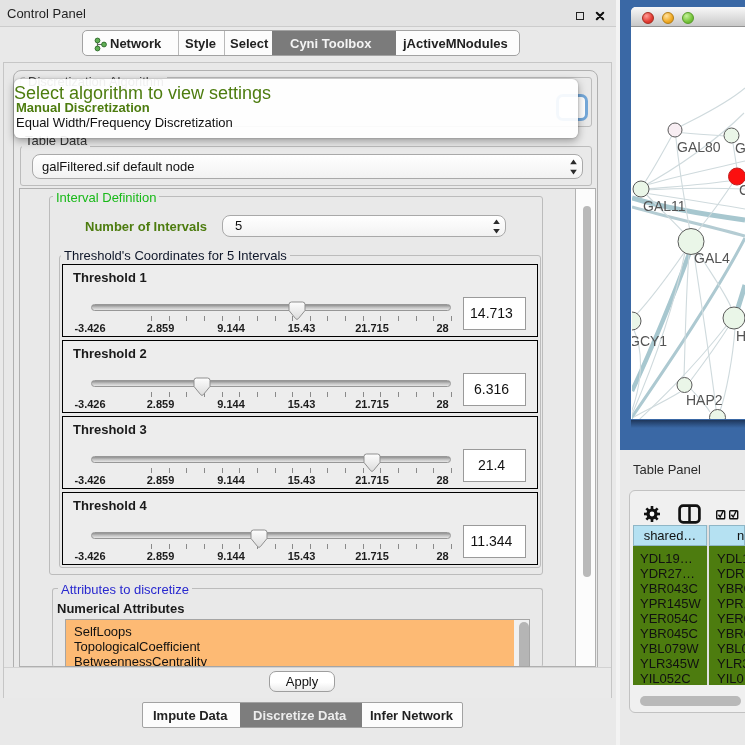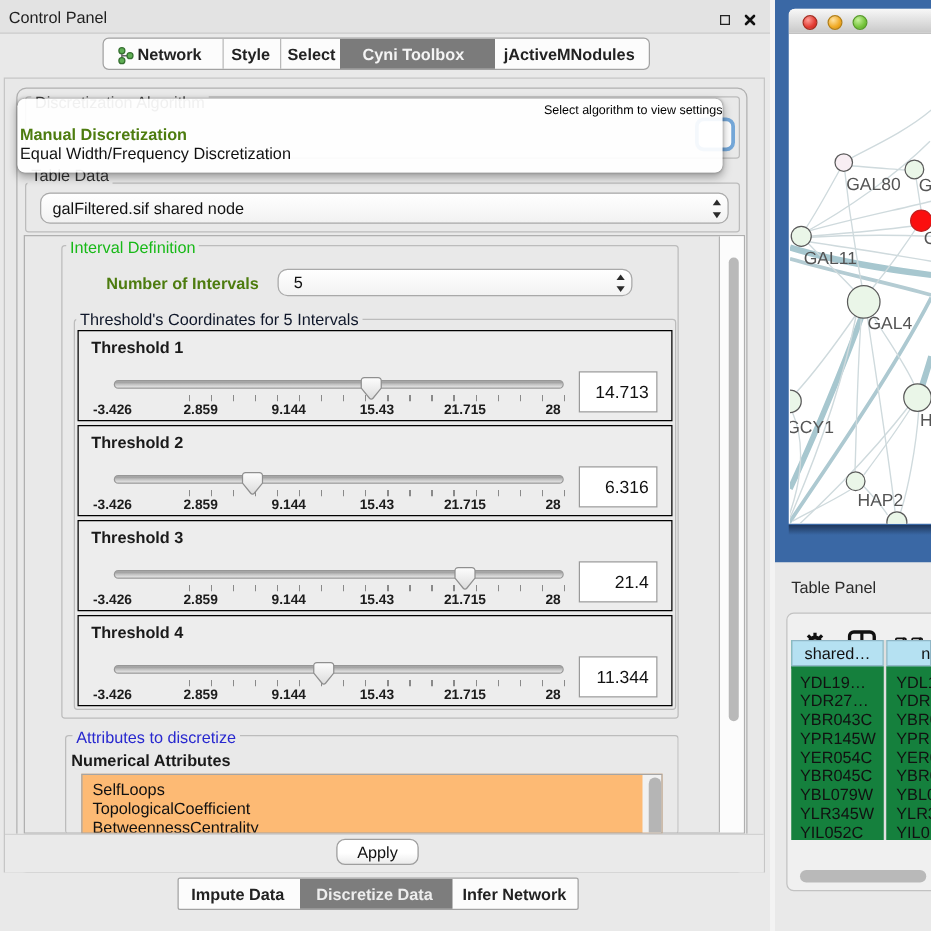--- a/index.html
+++ b/index.html
@@ -5,21 +5,21 @@
 .abs{position:absolute}
 .txt{position:absolute;white-space:nowrap}
 .combo{position:absolute;background:#fff;border:1px solid #a9a9a9;border-radius:5px;box-sizing:border-box}
 .groupbox{position:absolute;border:1px solid #bcbcbc;border-radius:3px;box-sizing:border-box}
 .gtitle{position:absolute;background:#e9e9e9;padding:0 3px;font-size:13px;white-space:nowrap}
 .tpanel{position:absolute;left:62px;width:476px;height:73px;background:#ededed;border:1px solid #000000;box-sizing:border-box}
 .ttitle{position:absolute;left:10px;top:5px;font-size:13px;font-weight:bold;color:#1a1a1a}
 .track{position:absolute;left:28px;top:39px;width:360px;height:7px;border:1px solid #979797;border-radius:4px;background:linear-gradient(#919191,#c2c2c2 50%,#e6e6e6);box-sizing:border-box}
 .ticks{position:absolute;left:88px;top:51px;width:356px;height:5px;background:repeating-linear-gradient(to right,#8a8a8a 0 1px,transparent 1px 17.65px)}
 .tlab{position:absolute;top:57px;font-size:11px;font-weight:bold;color:#1c1c1c;transform:translateX(-50%)}
-.vbox{position:absolute;left:400px;top:32px;width:63px;height:33px;background:#fff;border:1px solid #9a9a9a;box-sizing:border-box;font-size:14px;color:#111;text-align:right;line-height:31px;padding-right:6px}
+.vbox{position:absolute;left:400px;top:32px;width:63px;height:33px;background:#fff;border:1px solid #9a9a9a;box-sizing:border-box;font-size:14px;color:#111;text-align:center;line-height:31px;padding-right:6px}
 .thumb{position:absolute;top:36px;width:18px;height:20px}
 .row1{font-size:13px;color:#111;position:absolute;white-space:nowrap}
 </style></head><body>
 <div id="root">
 
 <div class="abs" style="left:0;top:0;width:616px;height:26px;background:#e3e3e3;border-bottom:1px solid #cccccc"></div>
 <div class="txt" style="left:7px;top:6px;font-size:13px;color:#1f1f1f">Control Panel</div>
 <div class="abs" style="left:575.5px;top:11.5px;width:8.5px;height:8px;border:1.4px solid #222;box-sizing:border-box"></div>
 <svg class="abs" style="left:595px;top:10.5px" width="10" height="10" viewBox="0 0 10 10">
       <path d="M1.8 1.8 L8.2 8.2 M8.2 1.8 L1.8 8.2" stroke="#111" stroke-width="2.1" stroke-linecap="round"></path>
@@ -47,21 +47,21 @@
 
 <div class="abs" style="left:13px;top:70px;width:585px;height:628px;background:#e9e9e9;border:1px solid #b0b0b0;border-radius:8px;box-sizing:border-box"></div>
 
 <div class="groupbox" style="left:20px;top:77px;width:572px;height:50px"></div>
 <div class="txt" style="left:25px;top:73.5px;font-size:13px;color:#3f3f3f;background:#e9e9e9;padding:0 3px">Discretization Algorithm</div>
 <div class="abs" style="left:556px;top:94px;width:32px;height:27px;background:#fff;border:3px solid #74a7d8;border-radius:7px;box-sizing:border-box"></div>
 
 <div class="groupbox" style="left:20px;top:146px;width:572px;height:40px"></div>
 <div class="gtitle" style="left:22px;top:133px;color:#333">Table Data</div>
 <div class="combo" style="left:32px;top:154px;width:551px;height:25px;border-radius:8px;background:linear-gradient(#ffffff,#f2f2f2)"></div>
-<div class="txt" style="left:42px;top:159px;font-size:13px;color:#111">galFiltered.sif shared node</div>
+<div class="txt" style="left:42px;top:159px;font-size:13px;color:#111">galFiltered.sif default node</div>
 <svg class="abs" style="left:569px;top:159px" width="9" height="16" viewBox="0 0 9 16">
       <path d="M4.5 0.5 L7.8 5.2 L1.2 5.2 Z" fill="#2a2a2a"></path>
       <path d="M4.5 15.5 L7.8 10.8 L1.2 10.8 Z" fill="#2a2a2a"></path>
     </svg>
 
 <div class="abs" style="left:19px;top:188px;width:577px;height:479px;border:1px solid #b0b0b0;box-sizing:border-box"></div>
 <div class="abs" style="left:575px;top:189px;width:20px;height:477px;background:#fcfcfc;border-left:1px solid #b3b3b3;box-sizing:border-box"></div>
 <div class="abs" style="left:582.5px;top:206px;width:8.5px;height:371px;background:#b9b9b9;border-radius:4px"></div>
 
 <div class="groupbox" style="left:49px;top:196px;width:494px;height:379px"></div>
@@ -254,21 +254,21 @@
 </svg>
 
 <svg class="abs" style="left:715.5px;top:509px" width="23" height="11" viewBox="0 0 23 11">
   <rect x="0.7" y="1.7" width="8" height="8" rx="0.8" fill="none" stroke="#111" stroke-width="1.4"></rect>
   <path d="M2.4 5.7 L4.2 8 L7.6 1.2" fill="none" stroke="#111" stroke-width="1.4"></path>
   <rect x="13.7" y="1.7" width="8" height="8" rx="0.8" fill="none" stroke="#111" stroke-width="1.4"></rect>
   <path d="M15.4 5.7 L17.2 8 L20.6 1.2" fill="none" stroke="#111" stroke-width="1.4"></path>
 </svg>
 
 <div class="abs" style="left:633px;top:533px;width:112px;height:2px;background:#7a7a7a"></div>
-<div class="abs" style="left:633px;top:512px;width:112px;height:160px;overflow:hidden;background:#15803d">
+<div class="abs" style="left:633px;top:525px;width:112px;height:160px;overflow:hidden;background:#4d7c0f">
   <div class="abs" style="left:0;top:0;width:74px;height:21px;background:#b5e1f2;border:1px solid #8fb6c6;box-sizing:border-box;text-align:center;font-size:13px;line-height:20px;color:#111">shared…</div>
   <div class="abs" style="left:76px;top:0;width:36px;height:21px;background:#b5e1f2;border:1px solid #8fb6c6;box-sizing:border-box;font-size:13px;line-height:20px;color:#111;padding-left:27px">n</div>
   <div class="row1" style="left:7px;top:26px">YDL19…</div>
       <div class="row1" style="left:84px;top:26px">YDL1</div>
   <div class="row1" style="left:7px;top:41px">YDR27…</div>
       <div class="row1" style="left:84px;top:41px">YDR2</div>
   <div class="row1" style="left:7px;top:56px">YBR043C</div>
       <div class="row1" style="left:84px;top:56px">YBR0</div>
   <div class="row1" style="left:7px;top:71px">YPR145W</div>
       <div class="row1" style="left:84px;top:71px">YPR1</div>
@@ -282,16 +282,16 @@
       <div class="row1" style="left:84px;top:131px">YLR3</div>
   <div class="row1" style="left:7px;top:146px">YIL052C</div>
       <div class="row1" style="left:84px;top:146px">YIL0</div>
   <div class="abs" style="left:74px;top:0;width:2px;height:160px;background:#e0e0e0"></div>
 </div>
 
 <div class="abs" style="left:633px;top:693px;width:112px;height:16px;background:#f0f0f0"></div>
 <div class="abs" style="left:640px;top:696px;width:101px;height:10px;background:#b9b9b9;border-radius:5px"></div>
 
 <div class="abs" style="left:14px;top:79px;width:564px;height:59px;background:rgba(255,255,255,0.92);border-radius:6px;box-shadow:0 3px 8px rgba(0,0,0,0.35),0 0 2px rgba(0,0,0,0.25)"></div>
-<div class="txt" style="left:14px;top:83px;width:564px;text-align:right;font-size:10px;color:#000000">Select algorithm to view settings</div>
+<div class="txt" style="left:14px;top:83px;width:564px;text-align:left;font-size:18px;color:#4d7c0f">Select algorithm to view settings</div>
 <div class="txt" style="left:16px;top:100px;font-size:13px;font-weight:bold;color:#4d7c0f">Manual Discretization</div>
 <div class="txt" style="left:16px;top:115px;font-size:13px;color:#111">Equal Width/Frequency Discretization</div>
 
 </div>
 </body></html>

